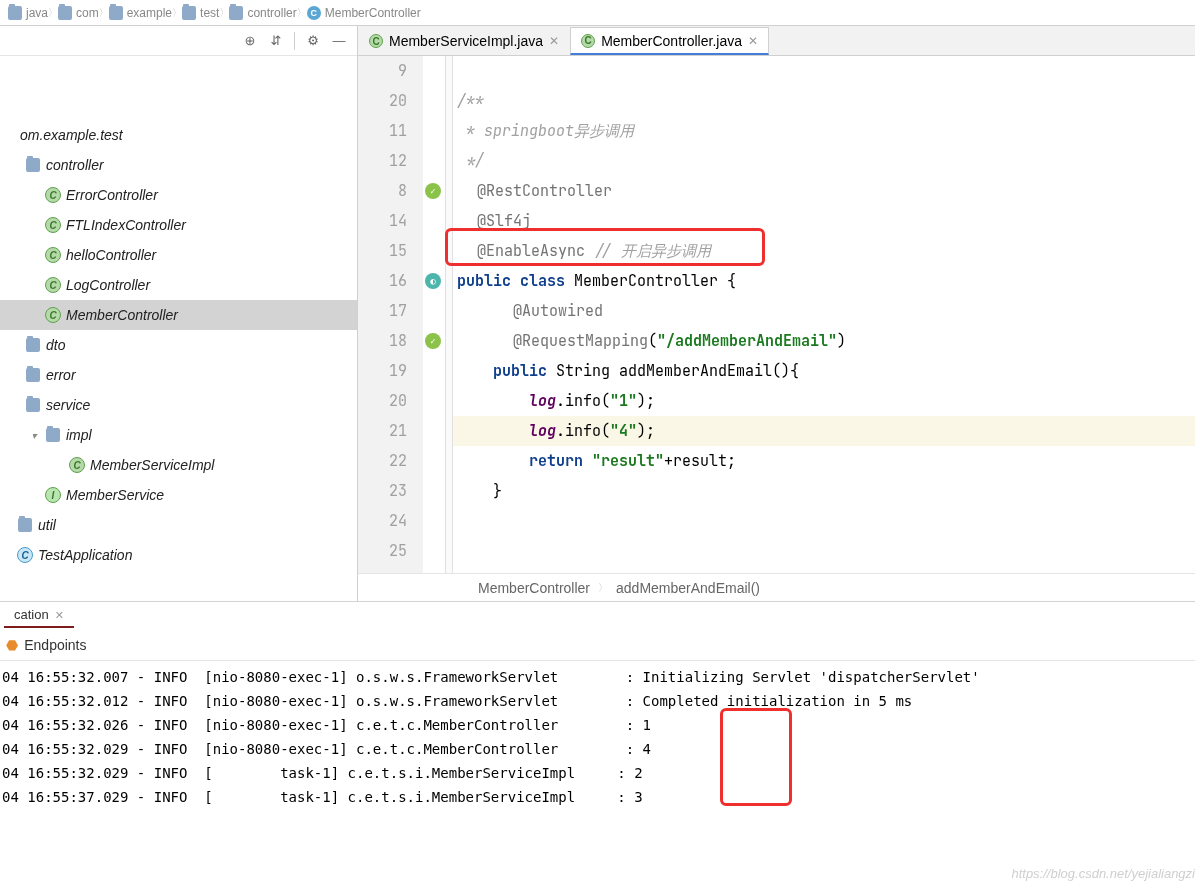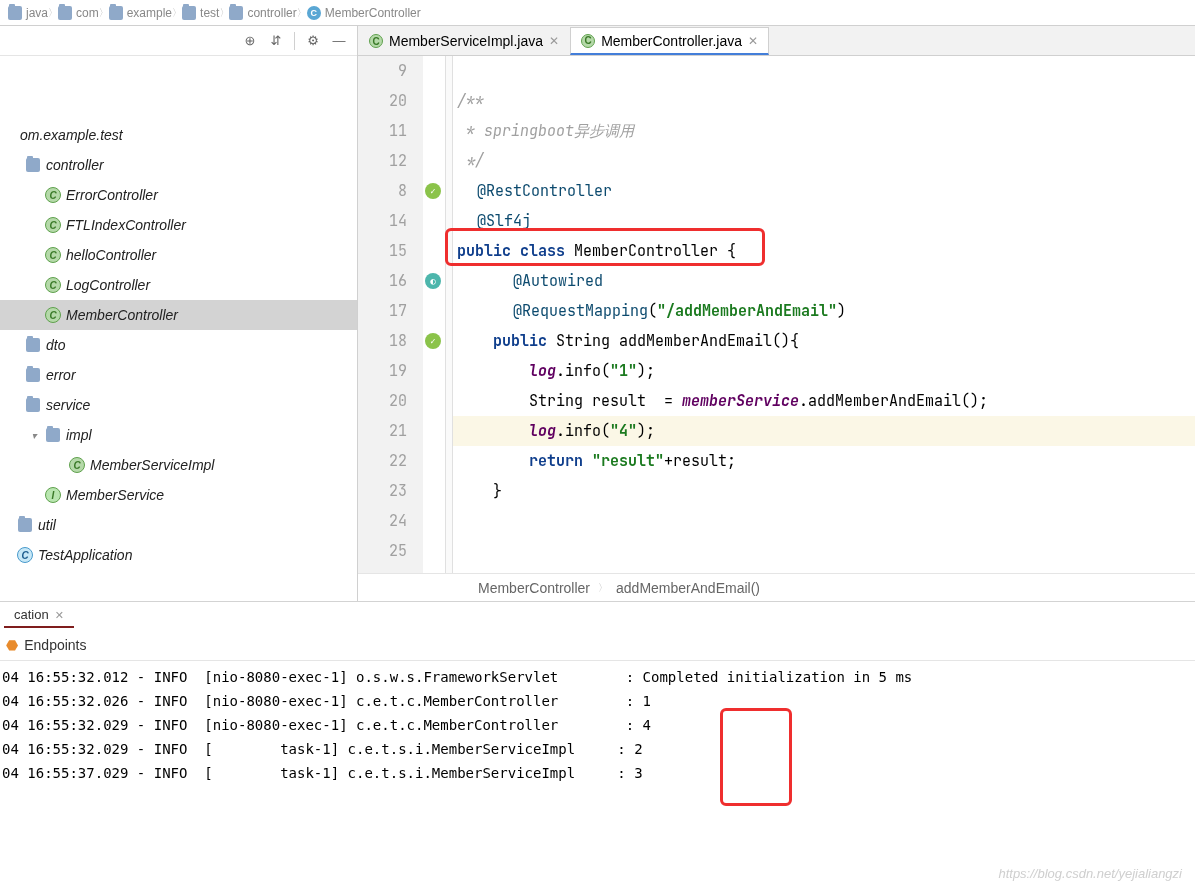--- a/index.html
+++ b/index.html
@@ -39,21 +39,21 @@
 .gutter-line { height: 30px; line-height: 30px; }
 .gutter-sep { width: 8px; background: #fafafa; border-left: 1px solid #e0e0e0; border-right: 1px solid #e0e0e0; position: relative; }
 .annots { width: 22px; position: relative; }
 .annot-ic { position: absolute; left: 2px; width: 16px; height: 16px; border-radius: 50%; font-size: 9px; display: flex; align-items: center; justify-content: center; }
 .annot-green { background: #8bc34a; color: #fff; }
 .annot-tealc { background: #4db6ac; color: #fff; }
 .code { flex: 1; position: relative; }
 .code-line { height: 30px; line-height: 30px; white-space: pre; padding-left: 4px; }
 .code-line.hl { background: #fbf7e6; }
 .kw { color: #0f3e8c; font-weight: bold; }
-.anno { color: #0c4a6e; padding-left: 20px; }
+.anno { color: #737373; padding-left: 20px; }
 .str { color: #1b7a1f; font-weight: bold; }
 .cmt { color: #a0a0a0; font-style: italic; }
 .field-b { color: #600060; font-style: italic; font-weight: bold; }
 .red-box { border: 3px solid #ef2e2e; border-radius: 6px; position: absolute; pointer-events: none; }
 .red-box-code { left: -8px; width: 320px; height: 38px; top: 172px; }
 
 .crumb-bar { height: 28px; border-top: 1px solid #e5e5e5; display: flex; align-items: center; padding-left: 120px; gap: 8px; color: #666; font-size: 14px; }
 .crumb-sep { color: #bbb; font-size: 10px; }
 
 .bottom-tabs { height: 28px; border-top: 1px solid #d3d3d3; display: flex; align-items: center; padding-left: 4px; font-size: 13px; }
@@ -61,21 +61,21 @@
 .bottom-tab.active { border-bottom: 2px solid #7f1d1d; }
 .bottom-tab .x { color: #999; margin-left: 6px; font-size: 11px; }
 
 .endpoints-bar { height: 32px; display: flex; align-items: center; padding-left: 6px; gap: 6px; font-size: 14px; color: #333; border-bottom: 1px solid #e5e5e5; }
 .endpoints-ic { color: #e88b2c; font-size: 14px; }
 
 .console { font-family: Consolas, monospace; font-size: 14px; padding: 4px 2px; position: relative; line-height: 24px; }
 .console-line { white-space: pre; }
 .red-box-console { left: 720px; top: 47px; width: 72px; height: 98px; }
 
-.watermark { position: absolute; right: 13px; bottom: 6px; color: #cfcfcf; font-size: 13px; font-style: italic; }
+.watermark { position: absolute; right: 0; bottom: 6px; color: #cfcfcf; font-size: 13px; font-style: italic; }
 </style>
 </head>
 <body>
 
 <div class="top-bar">
   <span class="breadcrumb-item">
       <span class="icon-small folder-ic"></span>
       <span>java</span>
     </span>
   <span class="breadcrumb-sep">〉</span>
@@ -261,26 +261,26 @@
         <span class="annot-ic annot-green" style="top:277px">✓</span>
       </div>
       <div class="gutter-sep"></div>
       <div class="code">
         <div class="code-line"></div>
         <div class="code-line"><span class="cmt">/**</span></div>
         <div class="code-line"><span class="cmt"> * springboot异步调用</span></div>
         <div class="code-line"><span class="cmt"> */</span></div>
         <div class="code-line"><span class="anno">@RestController</span></div>
         <div class="code-line"><span class="anno">@Slf4j</span></div>
+        <div class="code-line"><span class="anno">@EnableAsync</span><span class="cmt"> // 开启异步调用</span></div>
         <div class="code-line"><span class="kw">public</span><span class="kw"> class</span><span> MemberController {</span></div>
         <div class="code-line">    <span class="anno">@Autowired</span></div>
         <div class="code-line">    <span class="anno">@RequestMapping</span><span>(</span><span class="str">"/addMemberAndEmail"</span><span>)</span></div>
         <div class="code-line">    <span class="kw">public</span><span> String addMemberAndEmail(){</span></div>
         <div class="code-line">        <span class="field-b">log</span><span>.info(</span><span class="str">"1"</span><span>);</span></div>
-        <div class="code-line">        <span>String result  = </span><span class="field-b">memberService</span><span>.addMemberAndEmail();</span></div>
         <div class="code-line hl">        <span class="field-b">log</span><span>.info(</span><span class="str">"4"</span><span>);</span></div>
         <div class="code-line">        <span class="kw">return </span><span class="str">"result"</span><span>+result;</span></div>
         <div class="code-line">    <span>}</span></div>
         <div class="red-box red-box-code"></div>
       </div>
     </div>
     <div class="crumb-bar">
       <span>MemberController</span>
       <span class="crumb-sep">〉</span>
       <span>addMemberAndEmail()</span>
@@ -292,20 +292,21 @@
   <div class="bottom-tab active">
     <span>cation</span><span class="x">✕</span>
   </div>
 </div>
 <div class="endpoints-bar">
   <span class="endpoints-ic">⬣</span>
   <span>Endpoints</span>
 </div>
 
 <div class="console">
+  <div class="console-line">04 16:55:32.007 - INFO  [nio-8080-exec-1] o.s.w.s.FrameworkServlet        : Initializing Servlet 'dispatcherServlet'</div>
   <div class="console-line">04 16:55:32.012 - INFO  [nio-8080-exec-1] o.s.w.s.FrameworkServlet        : Completed initialization in 5 ms</div>
   <div class="console-line">04 16:55:32.026 - INFO  [nio-8080-exec-1] c.e.t.c.MemberController        : 1</div>
   <div class="console-line">04 16:55:32.029 - INFO  [nio-8080-exec-1] c.e.t.c.MemberController        : 4</div>
   <div class="console-line">04 16:55:32.029 - INFO  [        task-1] c.e.t.s.i.MemberServiceImpl     : 2</div>
   <div class="console-line">04 16:55:37.029 - INFO  [        task-1] c.e.t.s.i.MemberServiceImpl     : 3</div>
   <div class="red-box red-box-console"></div>
 </div>
 
 <div class="watermark">https://blog.csdn.net/yejialiangzi</div>
 

